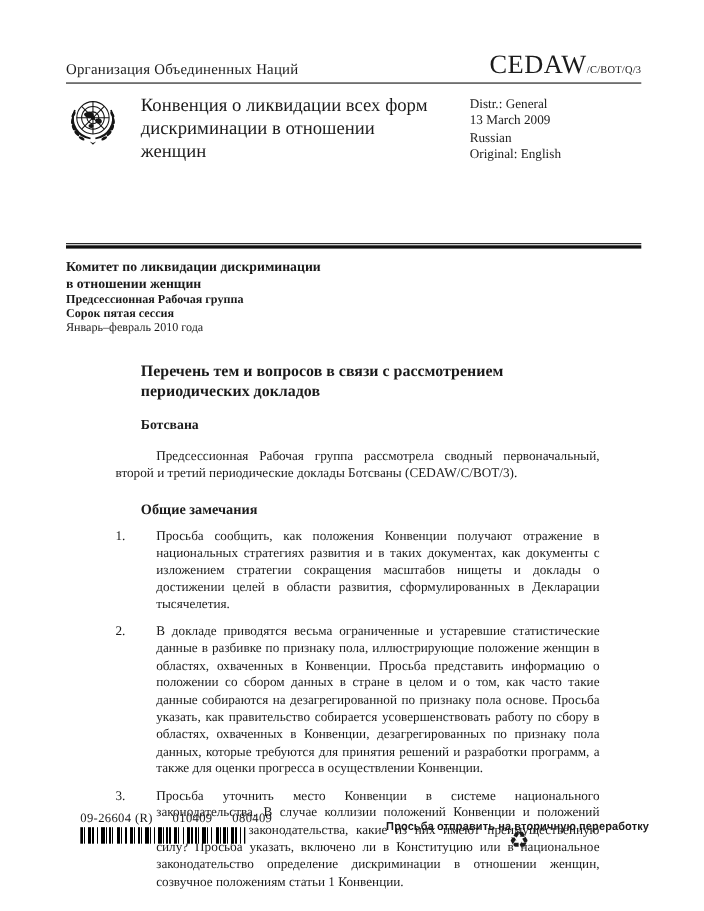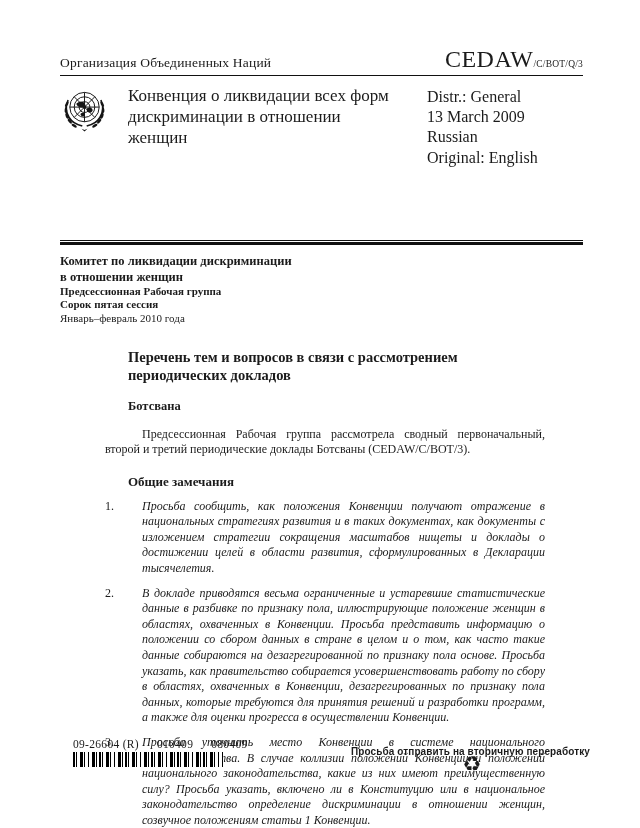--- a/index.html
+++ b/index.html
@@ -27,21 +27,21 @@
   .doc-symbol .sub  { font-size: 9.5px; letter-spacing: .2px; }
   .masthead {
     display: flex; margin-top: 7px; align-items: flex-start;
   }
   .emblem { width: 49px; height: 52px; flex: 0 0 49px; margin-top: 2px; }
   .conv-title {
     font-weight: normal; font-size: 17px; line-height: 1.24;
     width: 268px; margin-left: 19px; margin-top: 2px;
   }
   .distr {
-    font-size: 16px; line-height: 1.2; margin-left: 31px; margin-top: 4px;
+    font-size: 12px; line-height: 1.2; margin-left: 31px; margin-top: 4px;
   }
   .distr div { margin-bottom: 1px; }
   
   .dbl-rule { margin-top: 72px; }
   .dbl-rule .thin  { height: 1px; background: #111; margin-bottom: 1px; }
   .dbl-rule .thick { height: 3px; background: #111; }
   
   .committee { margin-top: 8px; }
   .committee .c-name { font-weight: bold; font-size: 12.5px; line-height: 1.28; }
   .committee .c-sub  { font-weight: bold; font-size: 11px;   line-height: 1.22; }
@@ -56,21 +56,21 @@
   .para {
     font-size: 12px; line-height: 1.3; text-align: justify;
     hyphens: auto; -webkit-hyphens: auto;
   }
   .intro { margin-top: 13px; text-indent: 37px; }
   .sec-head {
     font-weight: bold; font-size: 13px; margin: 16px 0 0 23px;
   }
   .num-para { display: flex; margin-top: 9px; }
   .num-para .pnum { flex: 0 0 37px; font-size: 12px; line-height: 1.3; }
-  .num-para .ptxt { flex: 1; font-style: italic; }
+  .num-para .ptxt { flex: 1; }
   
   .footer {
     position: absolute; left: 60px; right: 50px; top: 738px;
   }
   .foot-left { position: absolute; left: 13px; top: 0; }
   .job-line { font-size: 11.5px; letter-spacing: .3px; white-space: nowrap; }
   .job-line span { margin-right: 0; }
   .job-sep { display: inline-block; width: 18px; }
   .barcode {
     margin-top: 2px; width: 150px; height: 15px;

